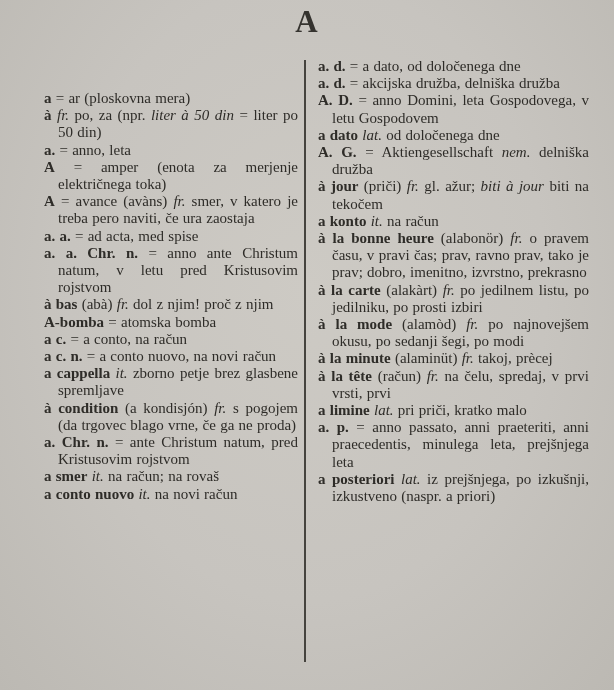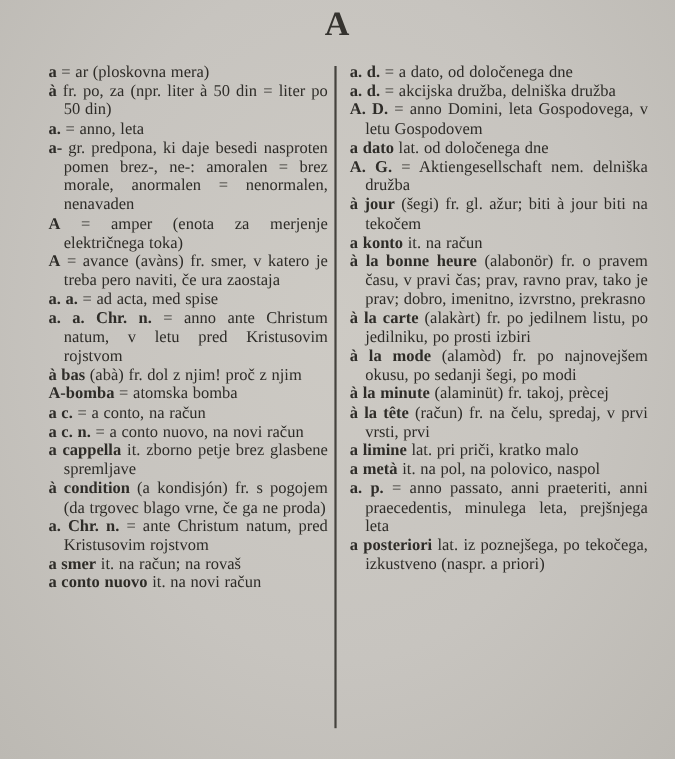--- a/index.html
+++ b/index.html
@@ -30,20 +30,21 @@
     color: #35332f;
     letter-spacing: 1px;
   }
   .column {
     position: absolute;
     top: 58px;
   }
   .column.left {
     left: 44px;
     width: 254px;
+    margin-top: 32px;
   }
   .column.right {
     left: 318px;
     width: 271px;
   }
   .column-divider {
     position: absolute;
     left: 304px;
     top: 60px;
     width: 2px;
@@ -53,33 +54,32 @@
   .entry {
     margin: 0;
     padding-left: 14px;
     text-indent: -14px;
     text-align: justify;
     font-size: 15px;
     line-height: 17.2px;
     word-spacing: 0.5px;
   }
   .entry .head { font-weight: bold; }
-  .entry .ital { }
+  .entry .ital { font-style: italic; }
 </style>
 </head>
 <body>
 
 <div class="page">
   <div class="letter-heading">A</div>
 
   <div class="column left" id="col-left">
       <p class="entry"><span class="head">a</span><span> = ar (ploskovna mera)</span></p>
       <p class="entry"><span class="head">à</span><span> </span><span class="ital">fr.</span><span> po, za (npr. </span><span class="ital">liter à 50 din</span><span> = liter po 50 din)</span></p>
       <p class="entry"><span class="head">a.</span><span> = anno, leta</span></p>
-      <p class="entry"><span class="head">a-</span><span> </span><span class="ital">gr.</span><span> predpona, ki daje besedi nasproten pomen brez-, ne-: amoralen = brez morale, anormalen = nenormalen, nenavaden</span></p>
       <p class="entry"><span class="head">A</span><span> = amper (enota za merjenje električnega toka)</span></p>
       <p class="entry"><span class="head">A</span><span> = avance (avàns) </span><span class="ital">fr.</span><span> smer, v katero je treba pero naviti, če ura zaostaja</span></p>
       <p class="entry"><span class="head">a. a.</span><span> = ad acta, med spise</span></p>
       <p class="entry"><span class="head">a. a. Chr. n.</span><span> = anno ante Christum natum, v letu pred Kristusovim rojstvom</span></p>
       <p class="entry"><span class="head">à bas</span><span> (abà) </span><span class="ital">fr.</span><span> dol z njim! proč z njim</span></p>
       <p class="entry"><span class="head">A-bomba</span><span> = atomska bomba</span></p>
       <p class="entry"><span class="head">a c.</span><span> = a conto, na račun</span></p>
       <p class="entry"><span class="head">a c. n.</span><span> = a conto nuovo, na novi račun</span></p>
       <p class="entry"><span class="head">a cappella</span><span> </span><span class="ital">it.</span><span> zborno petje brez glasbene spremljave</span></p>
       <p class="entry"><span class="head">à condition</span><span> (a kondisjón) </span><span class="ital">fr.</span><span> s pogojem (da trgovec blago vrne, če ga ne proda)</span></p>
@@ -89,25 +89,24 @@
     </div>
 
   <div class="column-divider"></div>
 
   <div class="column right" id="col-right">
       <p class="entry"><span class="head">a. d.</span><span> = a dato, od določenega dne</span></p>
       <p class="entry"><span class="head">a. d.</span><span> = akcijska družba, delniška družba</span></p>
       <p class="entry"><span class="head">A. D.</span><span> = anno Domini, leta Gospodovega, v letu Gospodovem</span></p>
       <p class="entry"><span class="head">a dato</span><span> </span><span class="ital">lat.</span><span> od določenega dne</span></p>
       <p class="entry"><span class="head">A. G.</span><span> = Aktiengesellschaft </span><span class="ital">nem.</span><span> delniška družba</span></p>
-      <p class="entry"><span class="head">à jour</span><span> (šegi) </span><span class="ital">fr.</span><span> gl. ažur; </span><span class="ital">biti à jour</span><span> biti na tekočem</span></p>
+      <p class="entry"><span class="head">à jour</span><span> (priči) </span><span class="ital">fr.</span><span> gl. ažur; </span><span class="ital">biti à jour</span><span> biti na tekočem</span></p>
       <p class="entry"><span class="head">a konto</span><span> </span><span class="ital">it.</span><span> na račun</span></p>
       <p class="entry"><span class="head">à la bonne heure</span><span> (alabonör) </span><span class="ital">fr.</span><span> o pravem času, v pravi čas; prav, ravno prav, tako je prav; dobro, imenitno, izvrstno, prekrasno</span></p>
       <p class="entry"><span class="head">à la carte</span><span> (alakàrt) </span><span class="ital">fr.</span><span> po jedilnem listu, po jedilniku, po prosti izbiri</span></p>
       <p class="entry"><span class="head">à la mode</span><span> (alamòd) </span><span class="ital">fr.</span><span> po najnovejšem okusu, po sedanji šegi, po modi</span></p>
       <p class="entry"><span class="head">à la minute</span><span> (alaminüt) </span><span class="ital">fr.</span><span> takoj, prècej</span></p>
       <p class="entry"><span class="head">à la tête</span><span> (račun) </span><span class="ital">fr.</span><span> na čelu, spredaj, v prvi vrsti, prvi</span></p>
       <p class="entry"><span class="head">a limine</span><span> </span><span class="ital">lat.</span><span> pri priči, kratko malo</span></p>
-      <p class="entry"><span class="head">a metà</span><span> </span><span class="ital">it.</span><span> na pol, na polovico, naspol</span></p>
       <p class="entry"><span class="head">a. p.</span><span> = anno passato, anni praeteriti, anni praecedentis, minulega leta, prejšnjega leta</span></p>
-      <p class="entry"><span class="head">a posteriori</span><span> </span><span class="ital">lat.</span><span> iz poznejšega, po tekočega, izkustveno (naspr. a priori)</span></p>
+      <p class="entry"><span class="head">a posteriori</span><span> </span><span class="ital">lat.</span><span> iz prejšnjega, po izkušnji, izkustveno (naspr. a priori)</span></p>
     </div>
 </div>
 
 </body></html>

